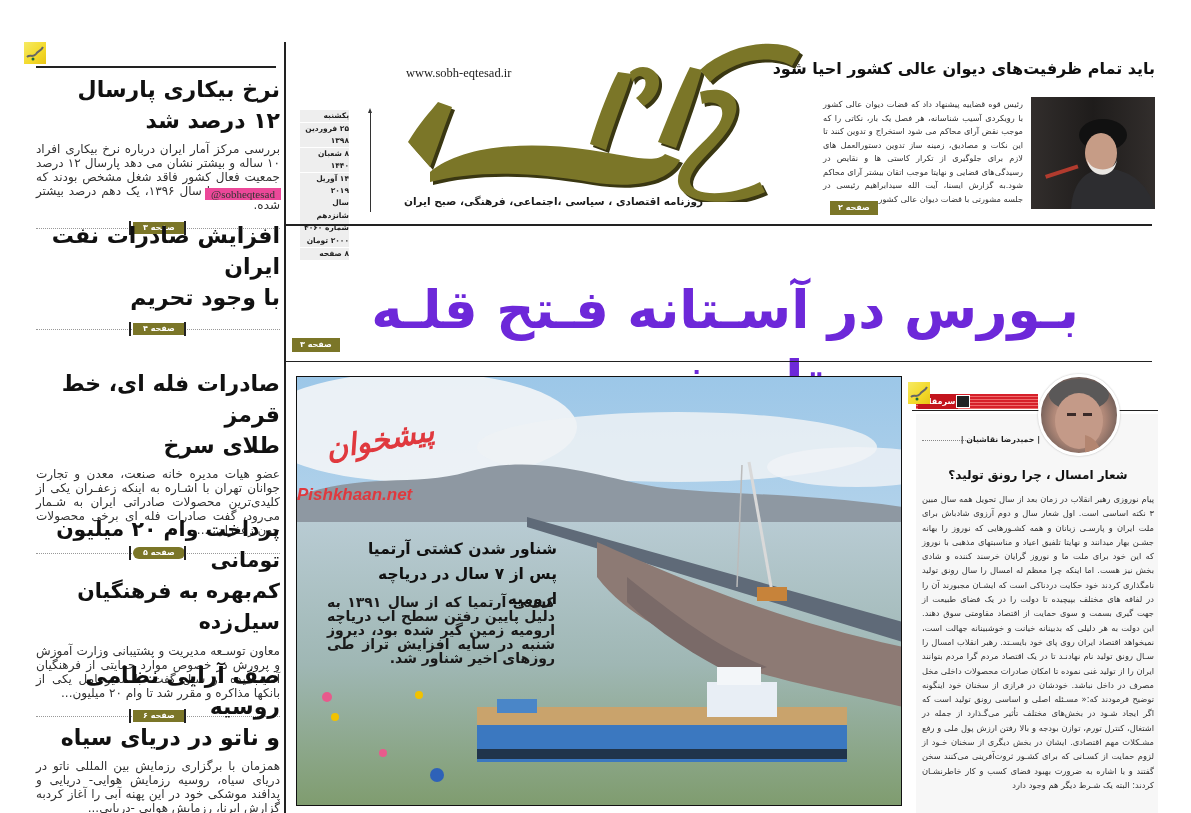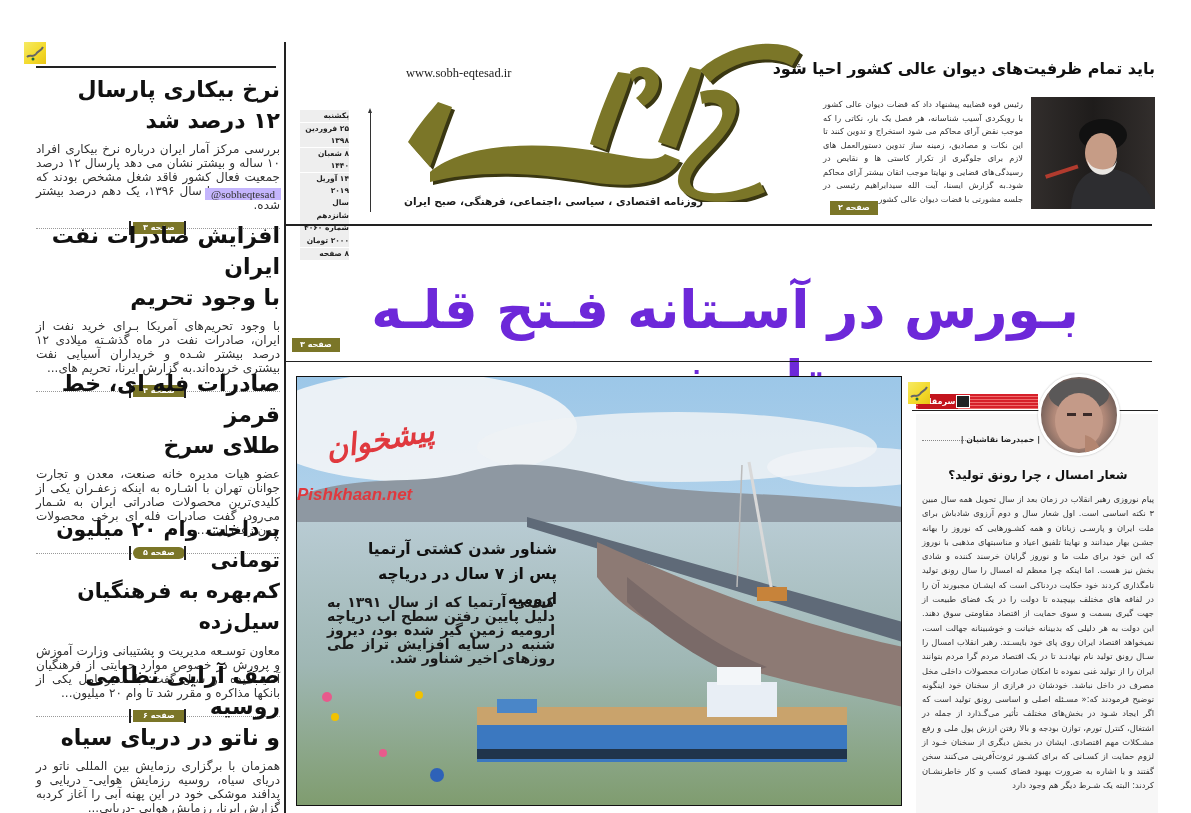--- a/index.html
+++ b/index.html
@@ -21,21 +21,21 @@
   .page-tag-row { position: relative; height: 16px; margin-top: 8px; }
   .page-tag-row .dots { position: absolute; left: 0; right: 0; top: 8px; border-top: 1px dotted #999; }
   .page-tag-row .bar { position: absolute; top: 1px; width: 2px; height: 14px; background: #222; }
   .page-tag { position: absolute; top: 2px; height: 12px; padding: 0 10px; background: #7b7628; color: #fff; font-size: 8px; line-height: 12px; font-weight: bold; direction: rtl; }
 
   
   #masthead { left: 290px; top: 30px; width: 530px; height: 200px; }
   #site-url { left: 116px; top: 36px; font-family: "Liberation Serif", serif; font-size: 12.5px; color: #222; }
   #logo-svg { left: 110px; top: 2px; }
   #tagline { left: 114px; top: 165px; font-size: 10.5px; font-weight: bold; color: #1a1a1a; direction: rtl; }
-  #twitter { left: 205px; top: 188px; font-family: "Liberation Serif", serif; font-size: 11px; color: #333; background: #c4b5fd; padding: 0 6px; }
+  #twitter { left: 205px; top: 188px; font-family: "Liberation Serif", serif; font-size: 11px; color: #333; background: #ec4899; padding: 0 6px; }
   #date-block { left: 10px; top: 80px; width: 49px; }
   #date-block div { font-size: 7.5px; line-height: 12.2px; color: #222; direction: rtl; text-align: right; background: linear-gradient(#eeeeee,#eeeeee); margin-bottom: 0.5px; font-weight: bold; }
   #date-vrule { left: 80px; top: 82px; width: 1px; height: 100px; background: #333; }
   #date-vrule::before { content: ""; position: absolute; top: -4px; left: -2px; border-left: 2.5px solid transparent; border-right: 2.5px solid transparent; border-bottom: 5px solid #333; }
 
   #masthead-rule { left: 286px; top: 224px; width: 866px; height: 2px; background: #222; }
 
   
   #tr-story { left: 822px; top: 56px; width: 333px; height: 165px; }
   #tr-headline { right: 0; top: 3px; font-size: 16px; font-weight: bold; color: #111; direction: rtl; white-space: nowrap; letter-spacing: -0.3px; }
@@ -89,21 +89,20 @@
     <div class="page-tag-row">
       <div class="dots"></div>
       <div class="bar" style="left:93px;"></div>
       <div class="page-tag" style="left:97px;">صفحه ۳</div>
       <div class="bar" style="left:148px;"></div>
     </div>
   </div>
 
   <div class="story" style="top:180px;">
     <h2><span>افزایش صادرات نفت ایران</span><br><span>با وجود تحریم</span></h2>
-    <p>با وجود تحریم‌های آمریکا بـرای خرید نفت از ایران، صادرات نفت در ماه گذشـته میلادی ۱۲ درصد بیشتر شـده و خریداران آسیایی نفت بیشتری خریده‌اند.به گزارش ایرنا، تحریم های...</p>
     <div class="page-tag-row">
       <div class="dots"></div>
       <div class="bar" style="left:93px;"></div>
       <div class="page-tag" style="left:97px;">صفحه ۴</div>
       <div class="bar" style="left:148px;"></div>
     </div>
   </div>
 
   <div class="story" style="top:328px;">
     <h2><span>صادرات فله ای، خط قرمز</span><br><span>طلای سرخ</span></h2>

